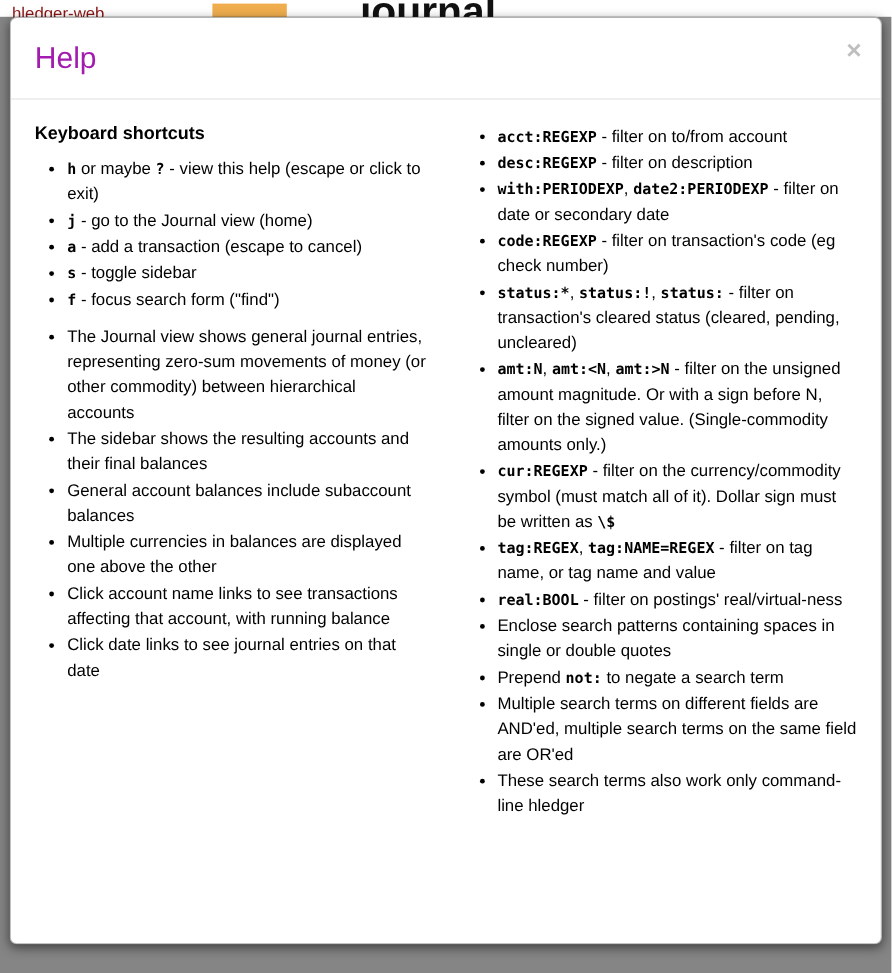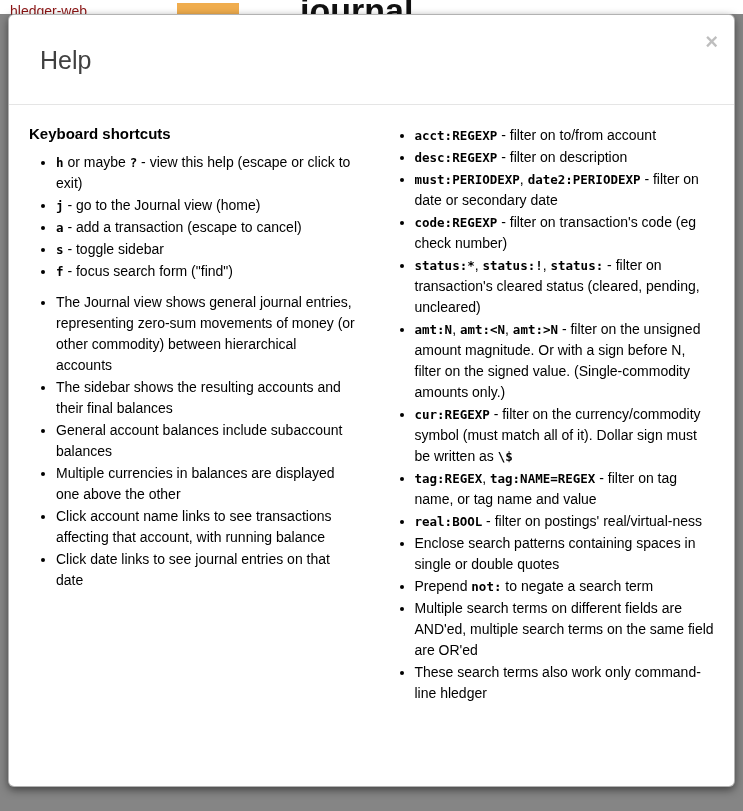--- a/index.html
+++ b/index.html
@@ -40,21 +40,21 @@
     border: 1px solid rgba(0,0,0,0.3);
     border-radius: 6px;
     box-shadow: 0 3px 9px rgba(0,0,0,0.5);
   }
   .modal-header {
     position: relative;
     padding: 14px 15px 13px 15px;
     border-bottom: 1px solid #e5e5e5;
   }
   .modal-title {
-    margin: 16px; font-size: 25px; font-weight: 500; color: #404040; line-height: 1.2;
+    margin: 5px; font-size: 25px; font-weight: 500; color: #a21caf; line-height: 1.2;
   }
   .close-btn {
     position: absolute; right: 16px; top: 16px;
     background: none; border: 0; padding: 0;
     font-size: 22px; font-weight: bold; line-height: 1;
     color: #000; opacity: 0.25; cursor: pointer;
     font-family: "Liberation Sans", sans-serif;
   }
   .modal-body { display: flex; padding: 20px 4px 20px 4px; }
   .col { width: 50%; padding: 0 16px; }
@@ -104,21 +104,21 @@
           <li>General account balances include subaccount balances</li>
           <li>Multiple currencies in balances are displayed one above the other</li>
           <li>Click account name links to see transactions affecting that account, with running balance</li>
           <li>Click date links to see journal entries on that date</li>
         </ul>
       </div>
     <div class="col" id="col-right">
         <ul class="help-list">
           <li><code>acct:REGEXP</code> - filter on to/from account</li>
           <li><code>desc:REGEXP</code> - filter on description</li>
-          <li><code>must:PERIODEXP</code>, <code>date2:PERIODEXP</code> - filter on date or secondary date</li>
+          <li><code>with:PERIODEXP</code>, <code>date2:PERIODEXP</code> - filter on date or secondary date</li>
           <li><code>code:REGEXP</code> - filter on transaction's code (eg check number)</li>
           <li><code>status:*</code>, <code>status:!</code>, <code>status:</code> - filter on transaction's cleared status (cleared, pending, uncleared)</li>
           <li><code>amt:N</code>, <code>amt:&lt;N</code>, <code>amt:&gt;N</code> - filter on the unsigned amount magnitude. Or with a sign before N, filter on the signed value. (Single-commodity amounts only.)</li>
           <li><code>cur:REGEXP</code> - filter on the currency/commodity symbol (must match all of it). Dollar sign must be written as <code>\$</code></li>
           <li><code>tag:REGEX</code>, <code>tag:NAME=REGEX</code> - filter on tag name, or tag name and value</li>
           <li><code>real:BOOL</code> - filter on postings' real/virtual-ness</li>
           <li>Enclose search patterns containing spaces in single or double quotes</li>
           <li>Prepend <code>not:</code> to negate a search term</li>
           <li>Multiple search terms on different fields are AND'ed, multiple search terms on the same field are OR'ed</li>
           <li>These search terms also work only command-line hledger</li>

